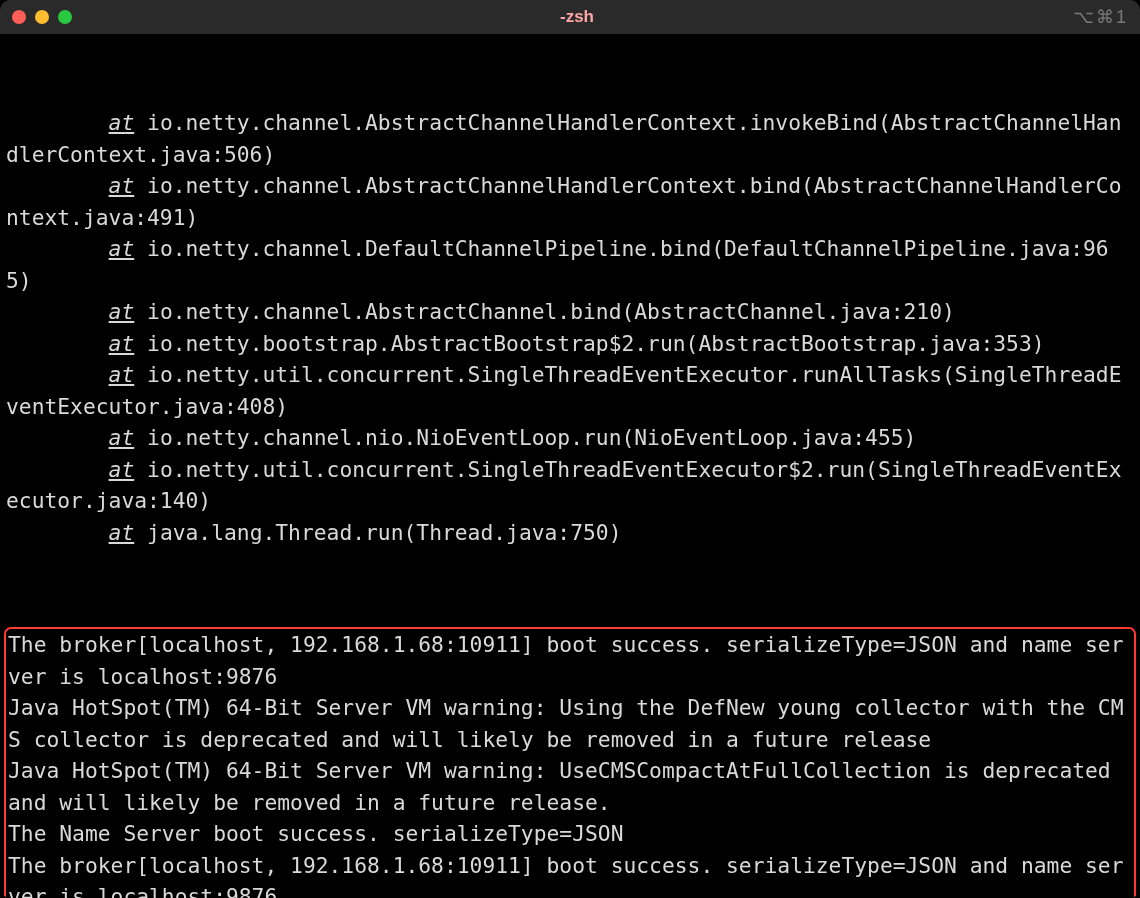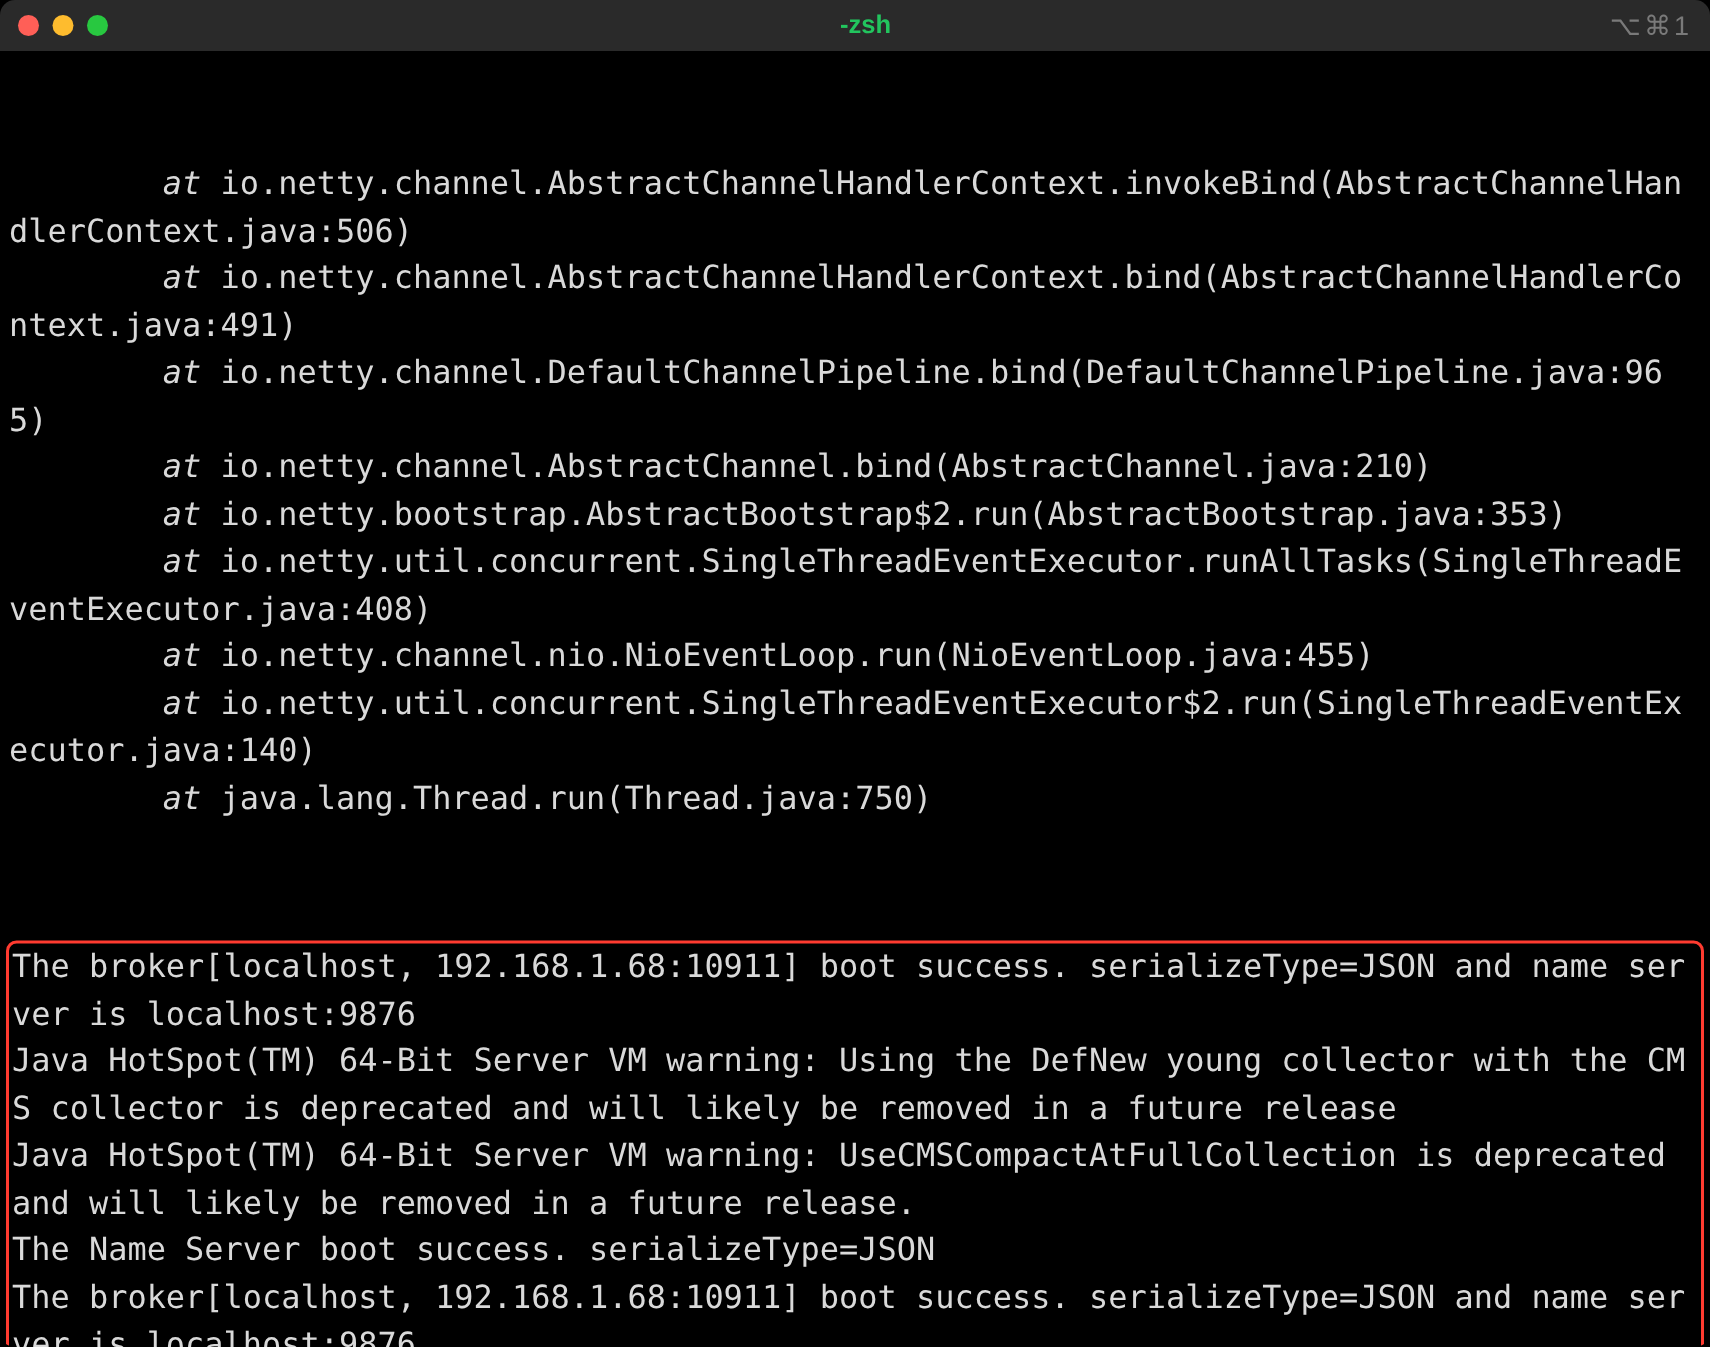--- a/index.html
+++ b/index.html
@@ -33,21 +33,21 @@
   .dot {
     width: 14px; height: 14px; border-radius: 50%;
   }
   .dot.red { background: #ff5f57; }
   .dot.yellow { background: #febc2e; }
   .dot.green { background: #28c840; }
   .title {
     position: absolute;
     left: 14px; right: 0;
     text-align: center;
-    color: #22c55e;
+    color: #fca5a5;
     font-size: 17px;
     font-weight: 600;
     font-family: -apple-system, BlinkMacSystemFont, "Segoe UI", sans-serif;
   }
   .shortcut {
     margin-left: auto;
     color: #7a7a7a;
     font-size: 18px;
     font-family: -apple-system, BlinkMacSystemFont, "Segoe UI", sans-serif;
     letter-spacing: 2px;
@@ -60,20 +60,21 @@
     word-break: break-all;
     font-family: Menlo, Monaco, Consolas, monospace;
     color: #d9d9d9;
     position: relative;
   }
   .stack-line {
     display: block;
   }
   .stack-line .at {
     font-style: italic;
+    text-decoration: underline;
   }
   .highlight-box {
     border: 2.5px solid #ff3b30;
     border-radius: 7px;
     padding: 0 2px;
     margin: 16px -2px;
   }
 </style>
 </head>
 <body>

